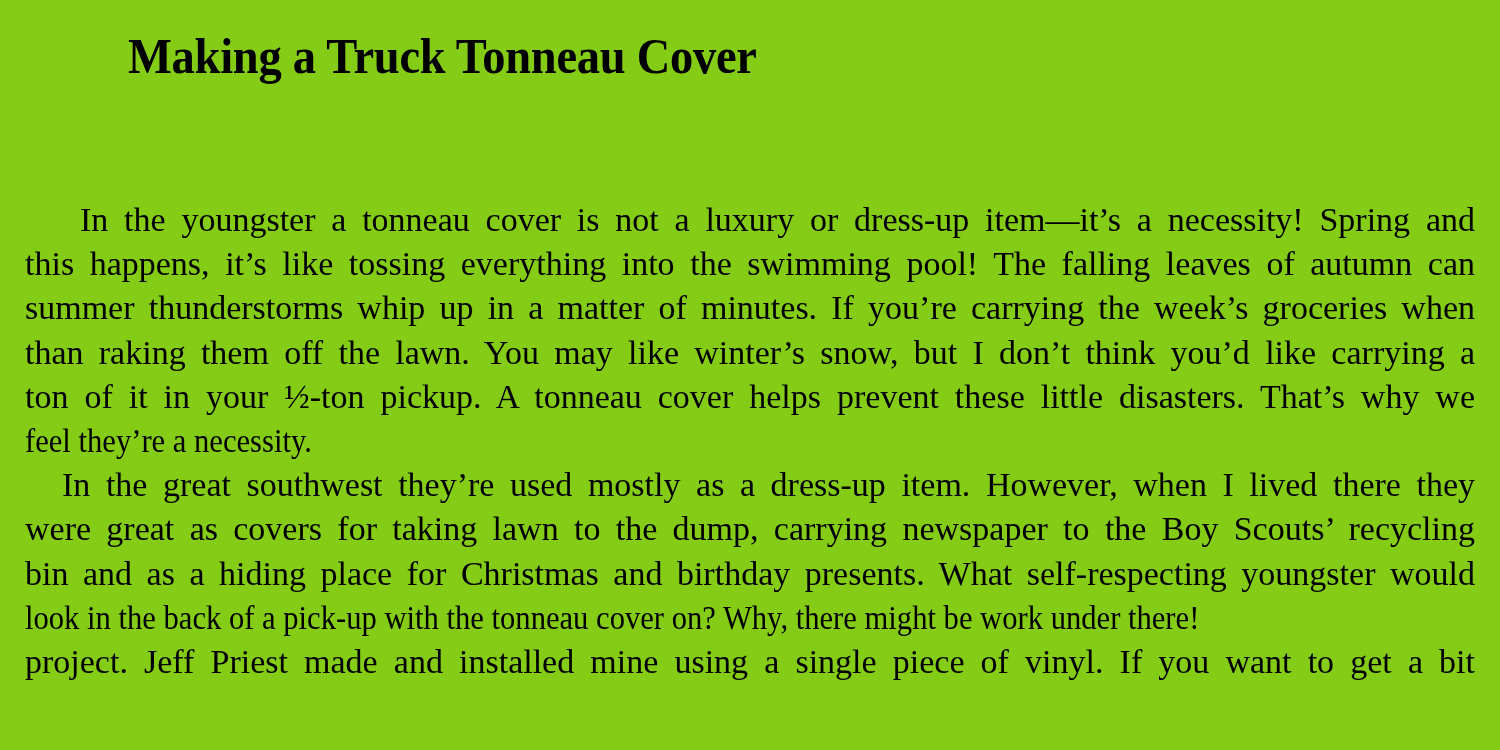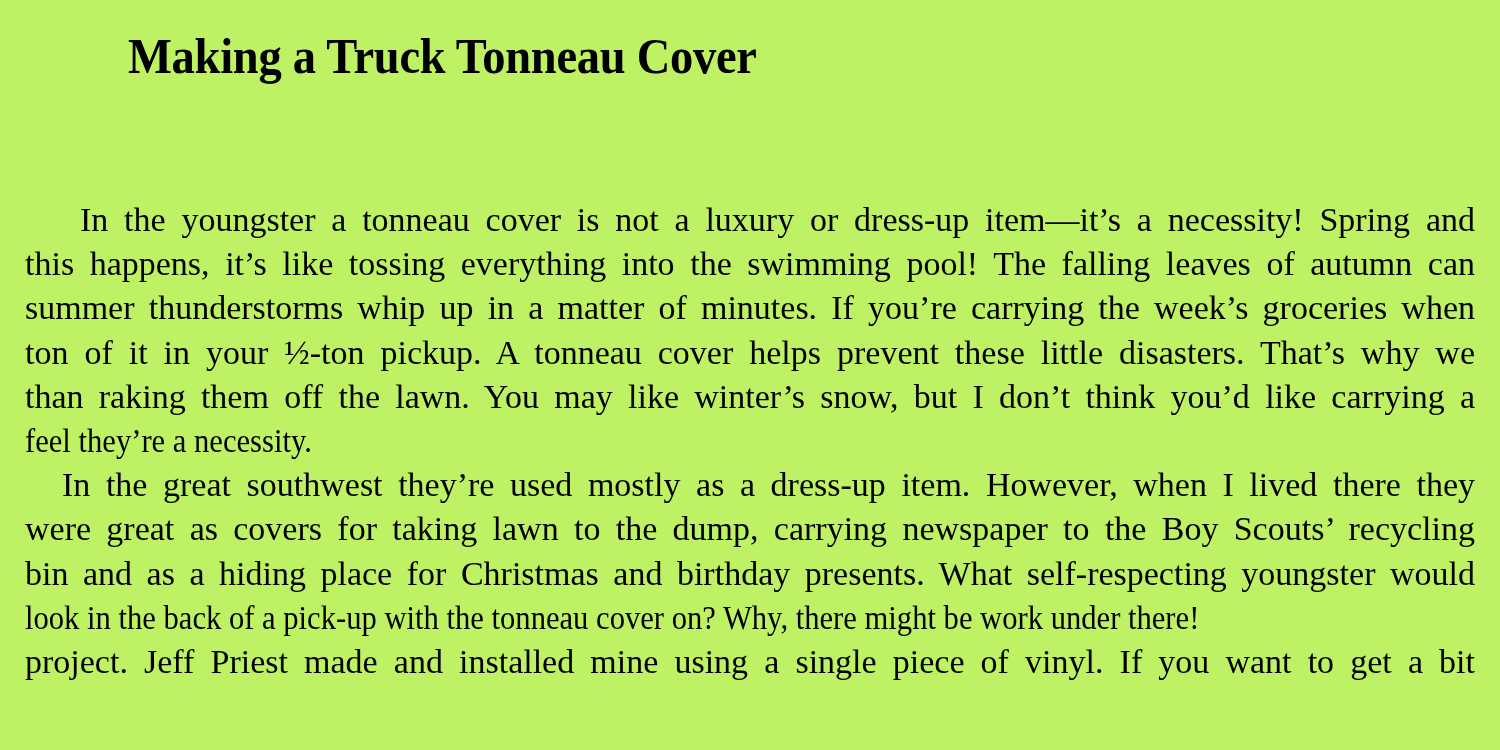--- a/index.html
+++ b/index.html
@@ -7,21 +7,21 @@
       padding: 0;
       background: #ffffff;
       width: 1500px;
       height: 750px;
       overflow: hidden;
     }
     .page {
       position: relative;
       width: 1500px;
       height: 750px;
-      background: #bef264;
+      background: #84cc16;
       color: #000000;
       font-family: "Liberation Serif", "DejaVu Serif", serif;
       overflow: hidden;
     }
     .title {
       position: absolute;
       left: 128px;
       top: 26px;
       margin: 0;
       font-family: "Liberation Serif", "DejaVu Serif", serif;
@@ -60,22 +60,22 @@
 <body>
 
 <div class="page">
   <h1 class="title">Making a Truck Tonneau Cover</h1>
 
   <div class="body">
     <div>
       <span class="line indent-1">In the youngster a tonneau cover is not a luxury or dress-up item—it’s a necessity! Spring and</span>
       <span class="line">this happens, it’s like tossing everything into the swimming pool! The falling leaves of autumn can</span>
       <span class="line">summer thunderstorms whip up in a matter of minutes. If you’re carrying the week’s groceries when</span>
+      <span class="line">than raking them off the lawn. You may like winter’s snow, but I don’t think you’d like carrying a</span>
       <span class="line">ton of it in your ½-ton pickup. A tonneau cover helps prevent these little disasters. That’s why we</span>
-      <span class="line">than raking them off the lawn. You may like winter’s snow, but I don’t think you’d like carrying a</span>
       <span class="line last" style="transform: scaleX(0.9); padding-left: 0px;">feel they’re a necessity.</span>
     </div>
     <div>
       <span class="line indent-2">In the great southwest they’re used mostly as a dress-up item. However, when I lived there they</span>
       <span class="line">were great as covers for taking lawn to the dump, carrying newspaper to the Boy Scouts’ recycling</span>
       <span class="line">bin and as a hiding place for Christmas and birthday presents. What self-respecting youngster would</span>
       <span class="line last" style="transform: scaleX(0.9); padding-left: 0px;">look in the back of a pick-up with the tonneau cover on? Why, there might be work under there!</span>
     </div>
     <div>
       <span class="line cut">project. Jeff Priest made and installed mine using a single piece of vinyl. If you want to get a bit</span>

